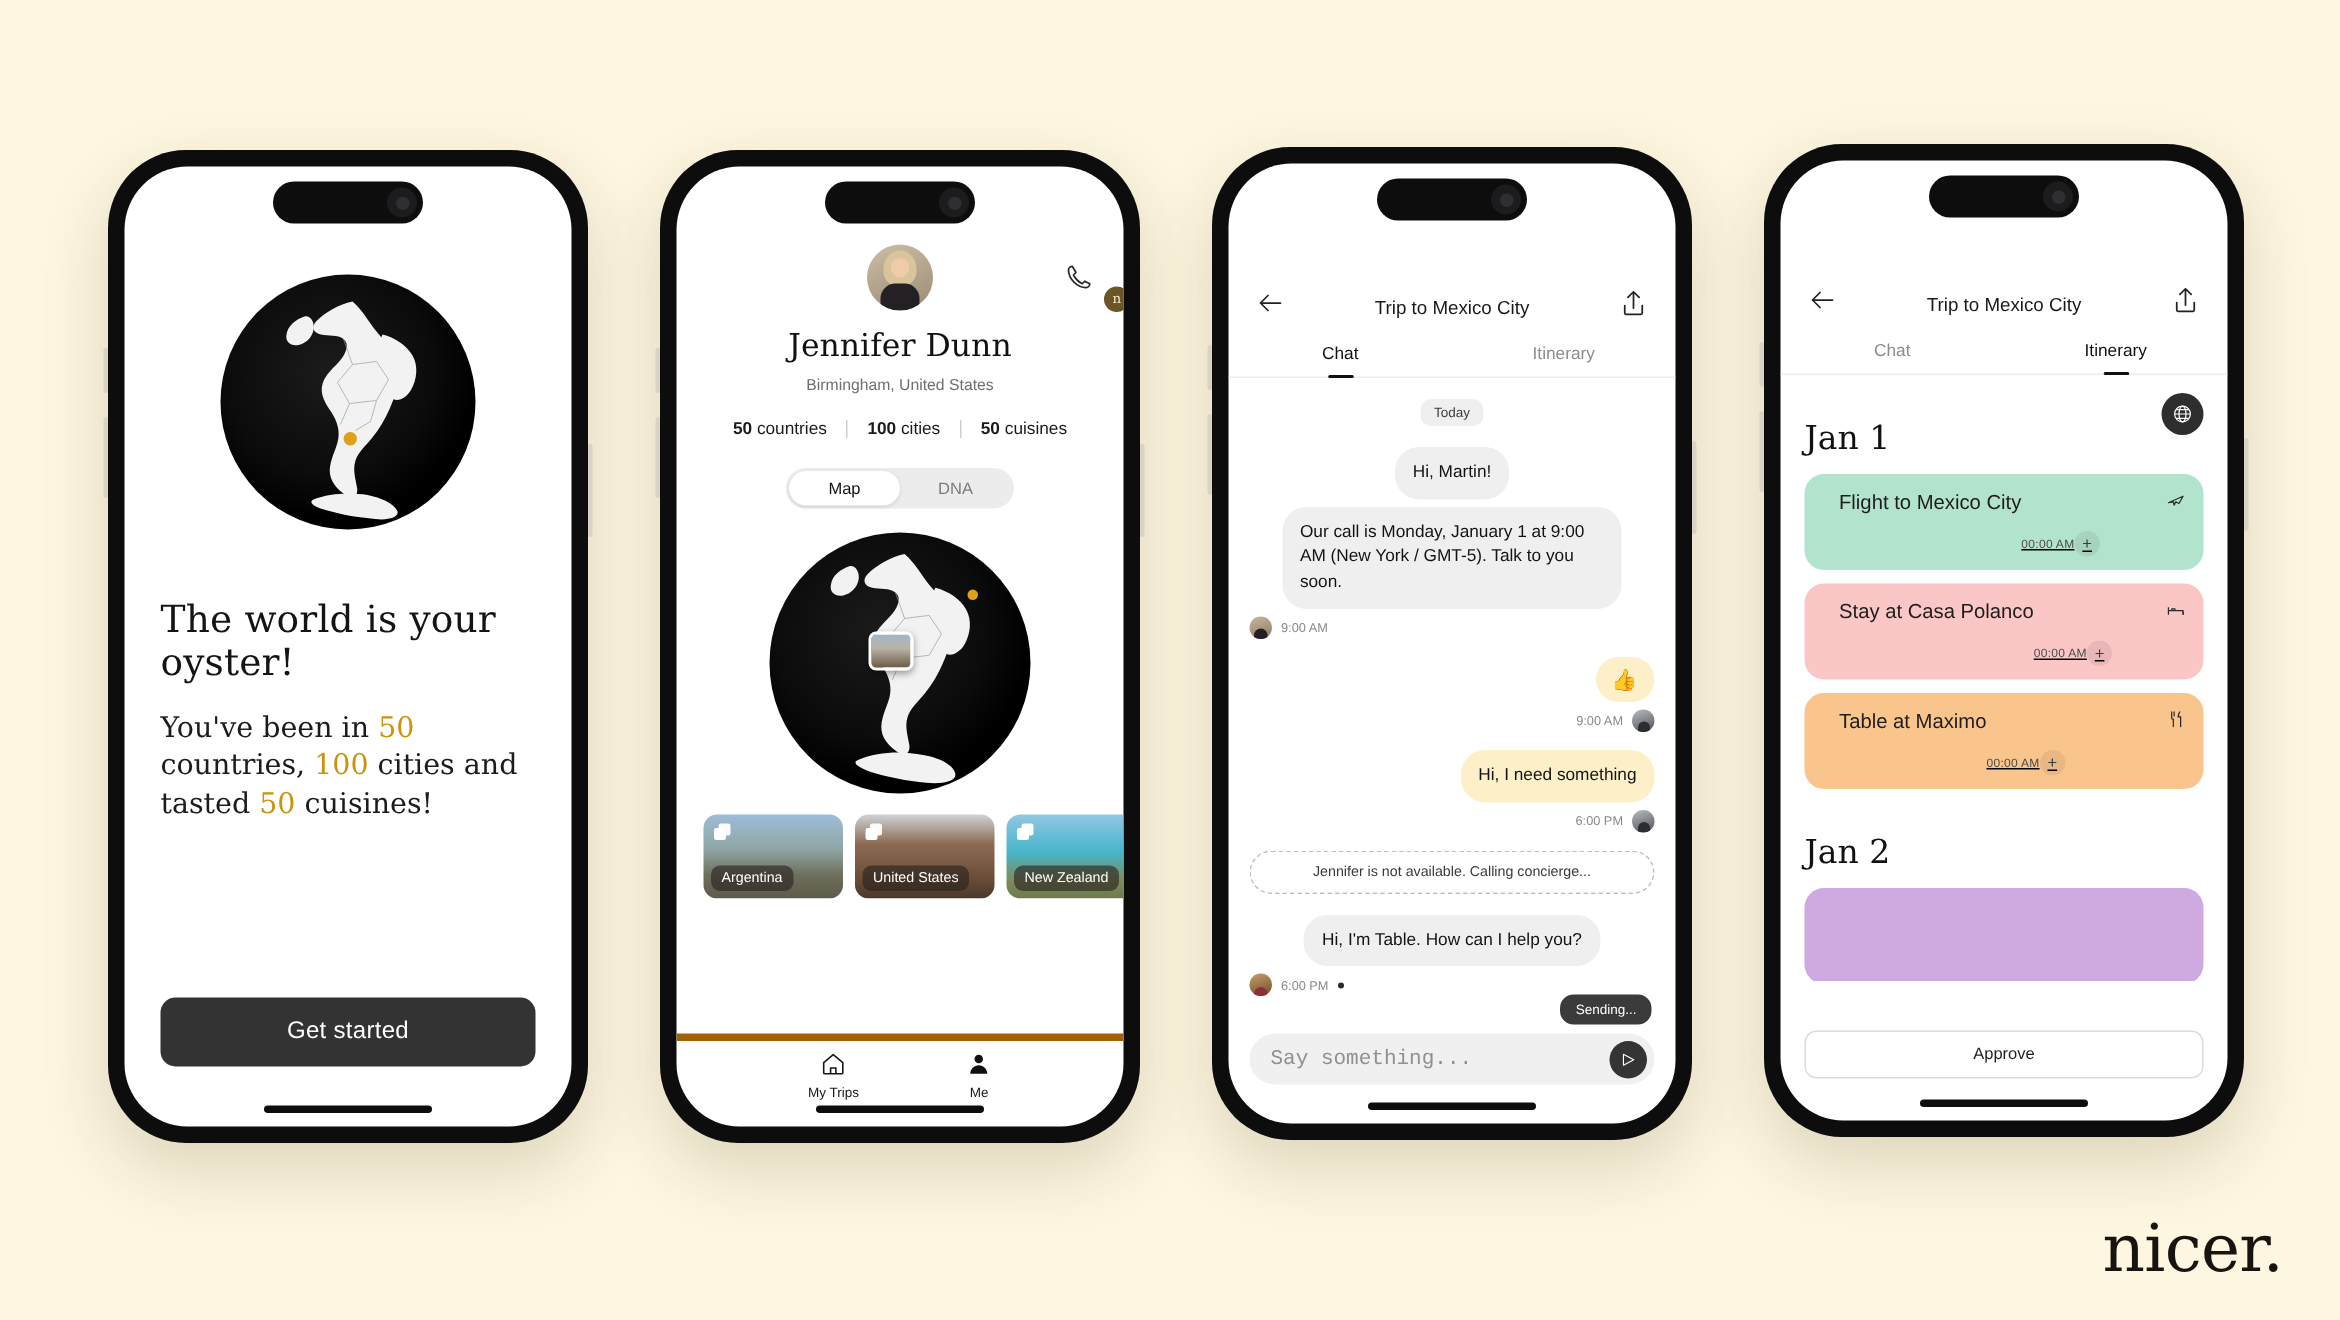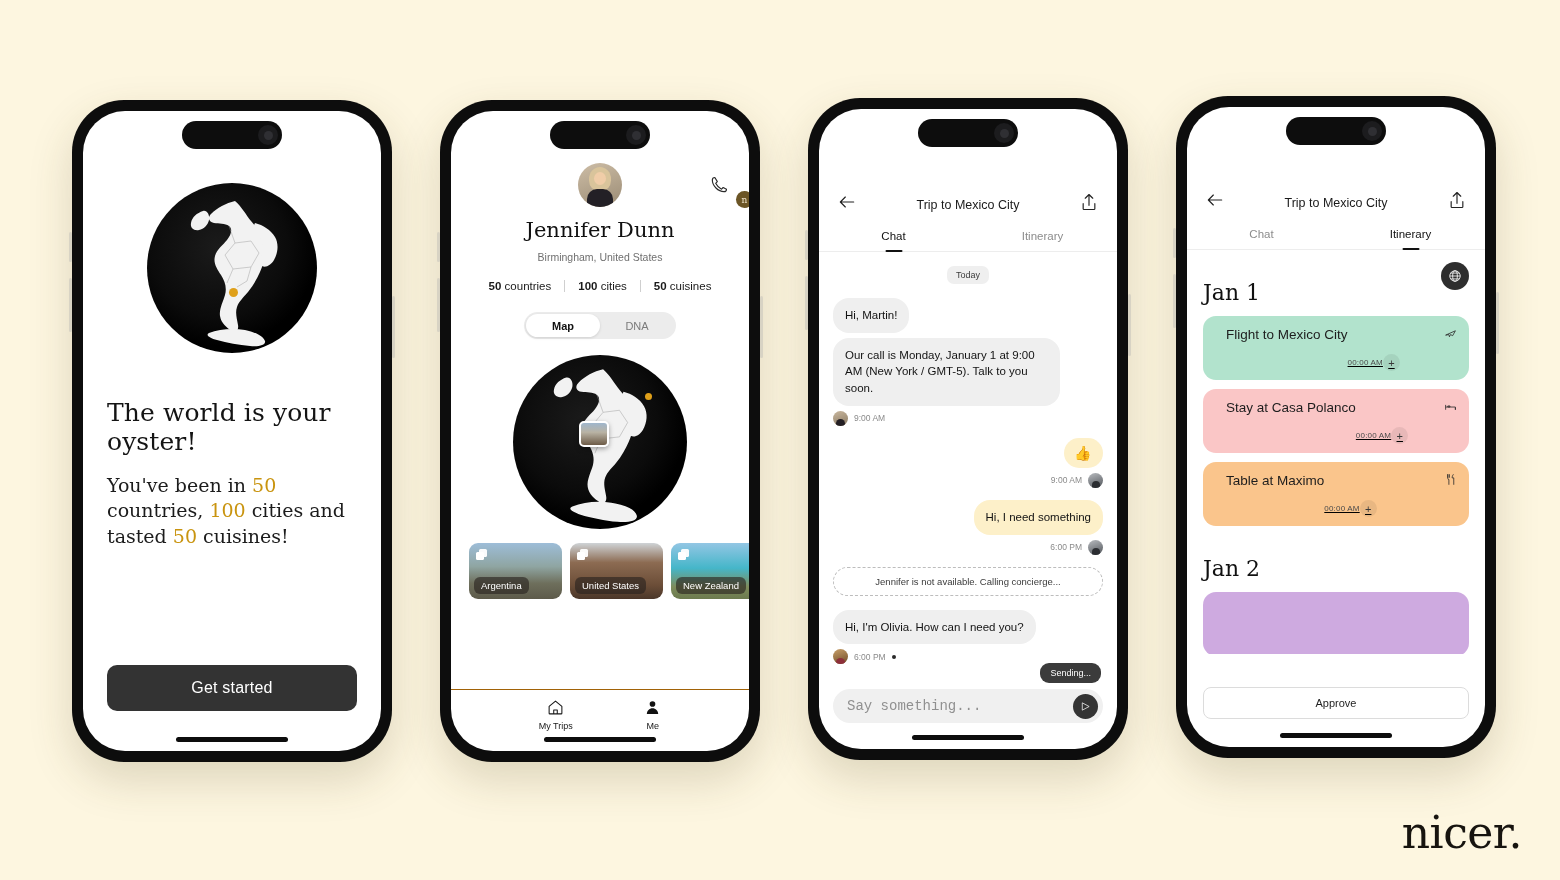--- a/index.html
+++ b/index.html
@@ -96,21 +96,21 @@
   .p-name { text-align: center; margin-top: 11px; font-size: 21px; color: #111; }
   .p-loc { text-align: center; margin-top: 9px; font-size: 10.5px; color: #6f6f6f; }
   .stats { display: flex; align-items: center; justify-content: center; gap: 13px; margin-top: 17px; font-size: 11.5px; color: #1a1a1a; }
   .stats .div { width: 1px; height: 12px; background: #cfcfcf; }
   .stats b { font-weight: 700; }
   .seg {
     margin: 20px auto 0; width: 152px; height: 27px; border-radius: 15px; background: #ececec;
     display: flex; padding: 2px;
   }
   .seg div { flex: 1; display: flex; align-items: center; justify-content: center; font-size: 11px; border-radius: 13px; color: #7b7b7b; cursor: pointer; }
-  .seg div.on { background: #fff; color: #111; box-shadow: 0 1px 3px rgba(0,0,0,.12); font-weight: bold; }
+  .seg div.on { background: #fff; color: #111; box-shadow: 0 1px 3px rgba(0,0,0,.12); }
   .globe2-wrap { margin-top: 16px; display: flex; justify-content: center; }
   .thumb-marker {
     position: absolute; width: 30px; height: 26px; border-radius: 5px; border: 2px solid #fff;
     background: linear-gradient(180deg,#9fb6cc 0%,#b9b3a4 42%,#6d5b47 100%);
     box-shadow: 0 2px 5px rgba(0,0,0,.35); overflow: hidden;
   }
   .cards { display: flex; gap: 8px; padding: 14px 0 0 18px; overflow: hidden; }
   .ccard {
     position: relative; flex: 0 0 auto; width: 93px; height: 56px; border-radius: 9px; overflow: hidden; cursor: pointer;
   }
@@ -121,21 +121,21 @@
     position: absolute; left: 7px; top: 6px; width: 11px; height: 11px;
   }
   .stack-ic i { position: absolute; display: block; background: #fff; border-radius: 1.5px; }
   .stack-ic i.a { width: 8px; height: 8px; right: 0; top: 0; opacity: .95; }
   .stack-ic i.b { width: 8px; height: 8px; left: 0; bottom: 0; }
   .ccap {
     position: absolute; left: 5px; bottom: 5px; padding: 3px 7px; border-radius: 6px;
     background: rgba(40,34,30,.62); color: #fff; font-size: 9.5px; white-space: nowrap;
   }
   .tabbar {
-    margin-top: auto; height: 62px; border-top: 1px solid #a16207; display: flex;
+    margin-top: auto; height: 62px; border-top: 5px solid #a16207; display: flex;
     align-items: center; justify-content: space-around; padding: 0 52px 12px;
   }
   .tabitem { display: flex; flex-direction: column; align-items: center; gap: 5px; cursor: pointer; }
   .tabitem span { font-size: 9px; color: #191919; }
 
   
   #p3 { left: 808px; top: 98px; }
   #p4 { left: 1176px; top: 96px; }
   .nav {
     position: relative; padding: 52px 18px 0; display: flex; align-items: flex-end; justify-content: space-between; margin-top: 31px;
@@ -149,21 +149,21 @@
     content: ""; position: absolute; bottom: -1px; left: 50%; transform: translateX(-50%);
     width: 17px; height: 2.5px; background: #111; border-radius: 2px;
   }
 
   
   .chat { padding: 12px 14px 0; height: 430px; overflow: hidden; }
   .daypill {
     margin: 2px auto 14px; width: fit-content; padding: 4px 9px; border-radius: 7px;
     background: #efefef; font-size: 9px; color: #3c3c3c;
   }
-  .row { display: flex; margin-bottom: 5px; }
+  .row { display: flex; margin-bottom: 5px; justify-content: center; }
   .row.out { justify-content: flex-end; }
   .bub {
     max-width: 84%; padding: 9px 12px; border-radius: 16px; font-size: 11.5px; line-height: 1.45; color: #131313;
   }
   .bub.in { background: #efefef; }
   .bub.out { background: #fdf0c9; }
   .bub.emoji { background: #fdf0c9; padding: 5px 11px; font-size: 14px; }
   .meta { display: flex; align-items: center; gap: 6px; margin: 3px 0 12px; font-size: 8.5px; color: #8a8a8a; }
   .meta.out { justify-content: flex-end; }
   .mini { width: 15px; height: 15px; border-radius: 50%; overflow: hidden; position: relative; flex: 0 0 auto; }
@@ -404,21 +404,21 @@
         </div>
         <div class="row out">
           <div class="bub out">Hi, I need something</div>
         </div>
         <div class="meta out">
           <span>6:00 PM</span>
           <div class="mini m"></div>
         </div>
         <div class="notice">Jennifer is not available. Calling concierge...</div>
         <div class="row">
-          <div class="bub in">Hi, I'm Olivia. How can I need you?</div>
+          <div class="bub in">Hi, I'm Table. How can I help you?</div>
         </div>
         <div class="meta">
           <div class="mini o"></div>
           <span>6:00 PM</span>
           <div class="dot-s"></div>
         </div>
       </div>
       <div class="sending">Sending...</div>
       <div class="composer">
         <input placeholder="Say something..." style="">

